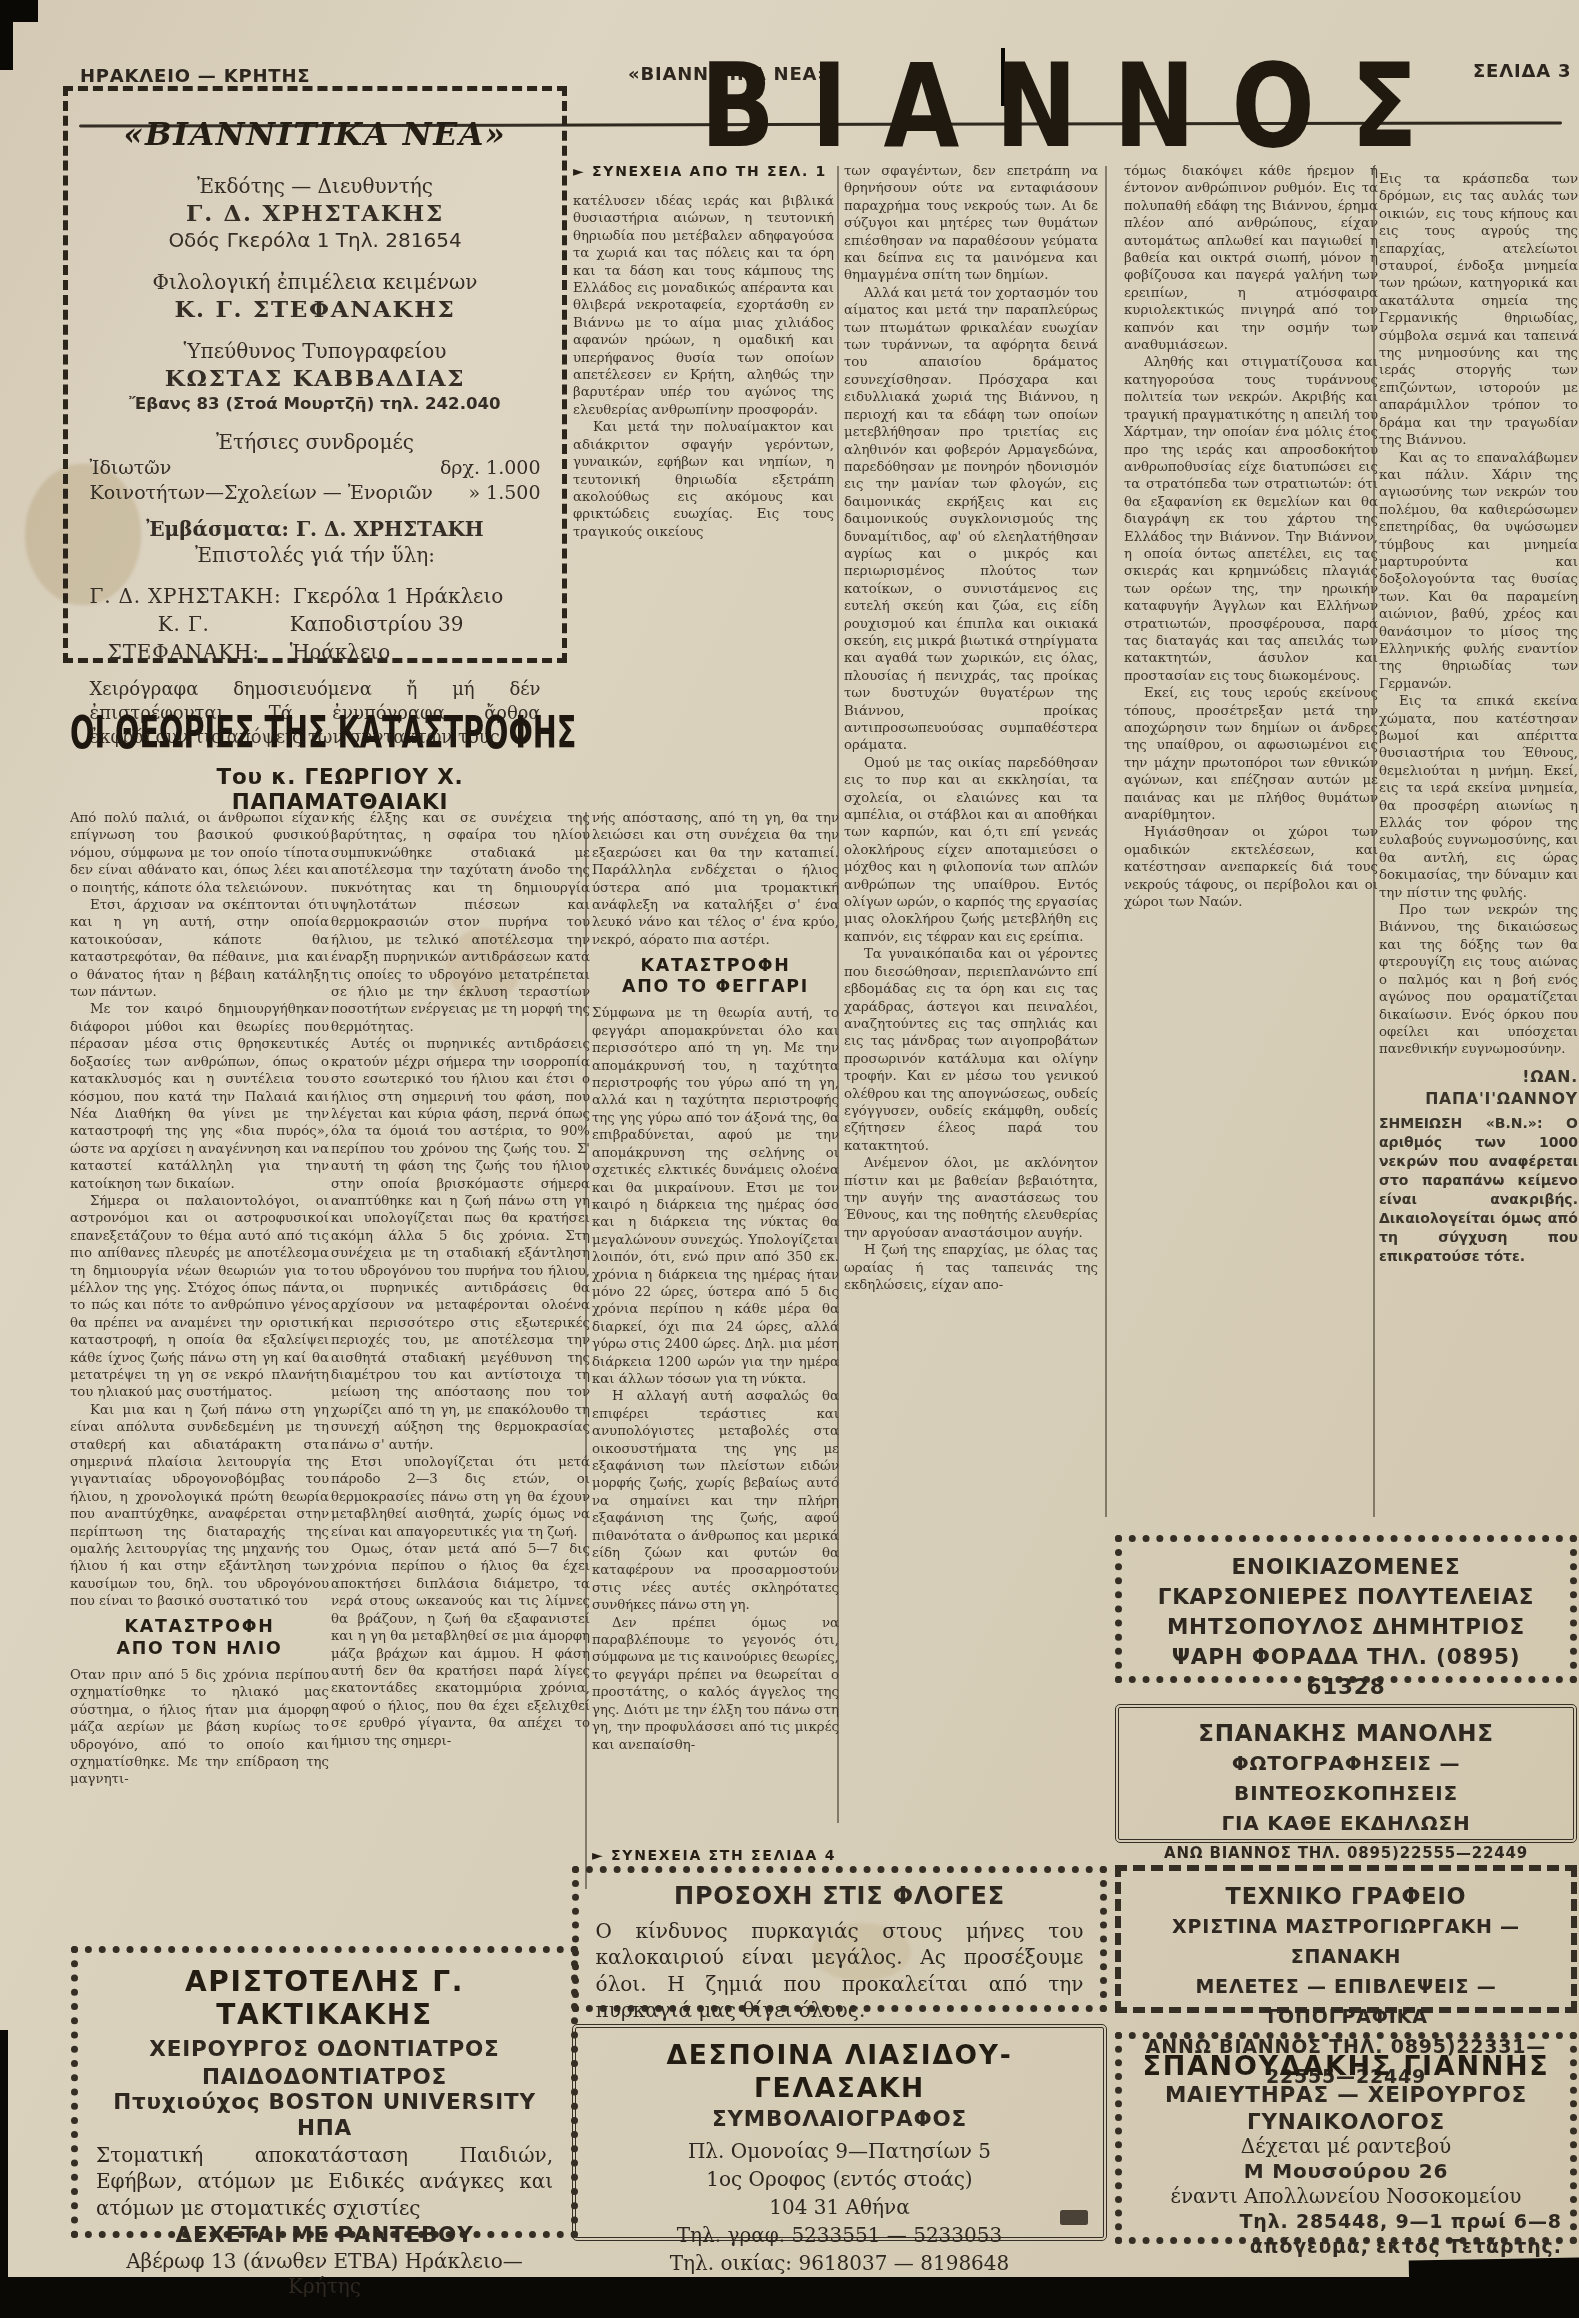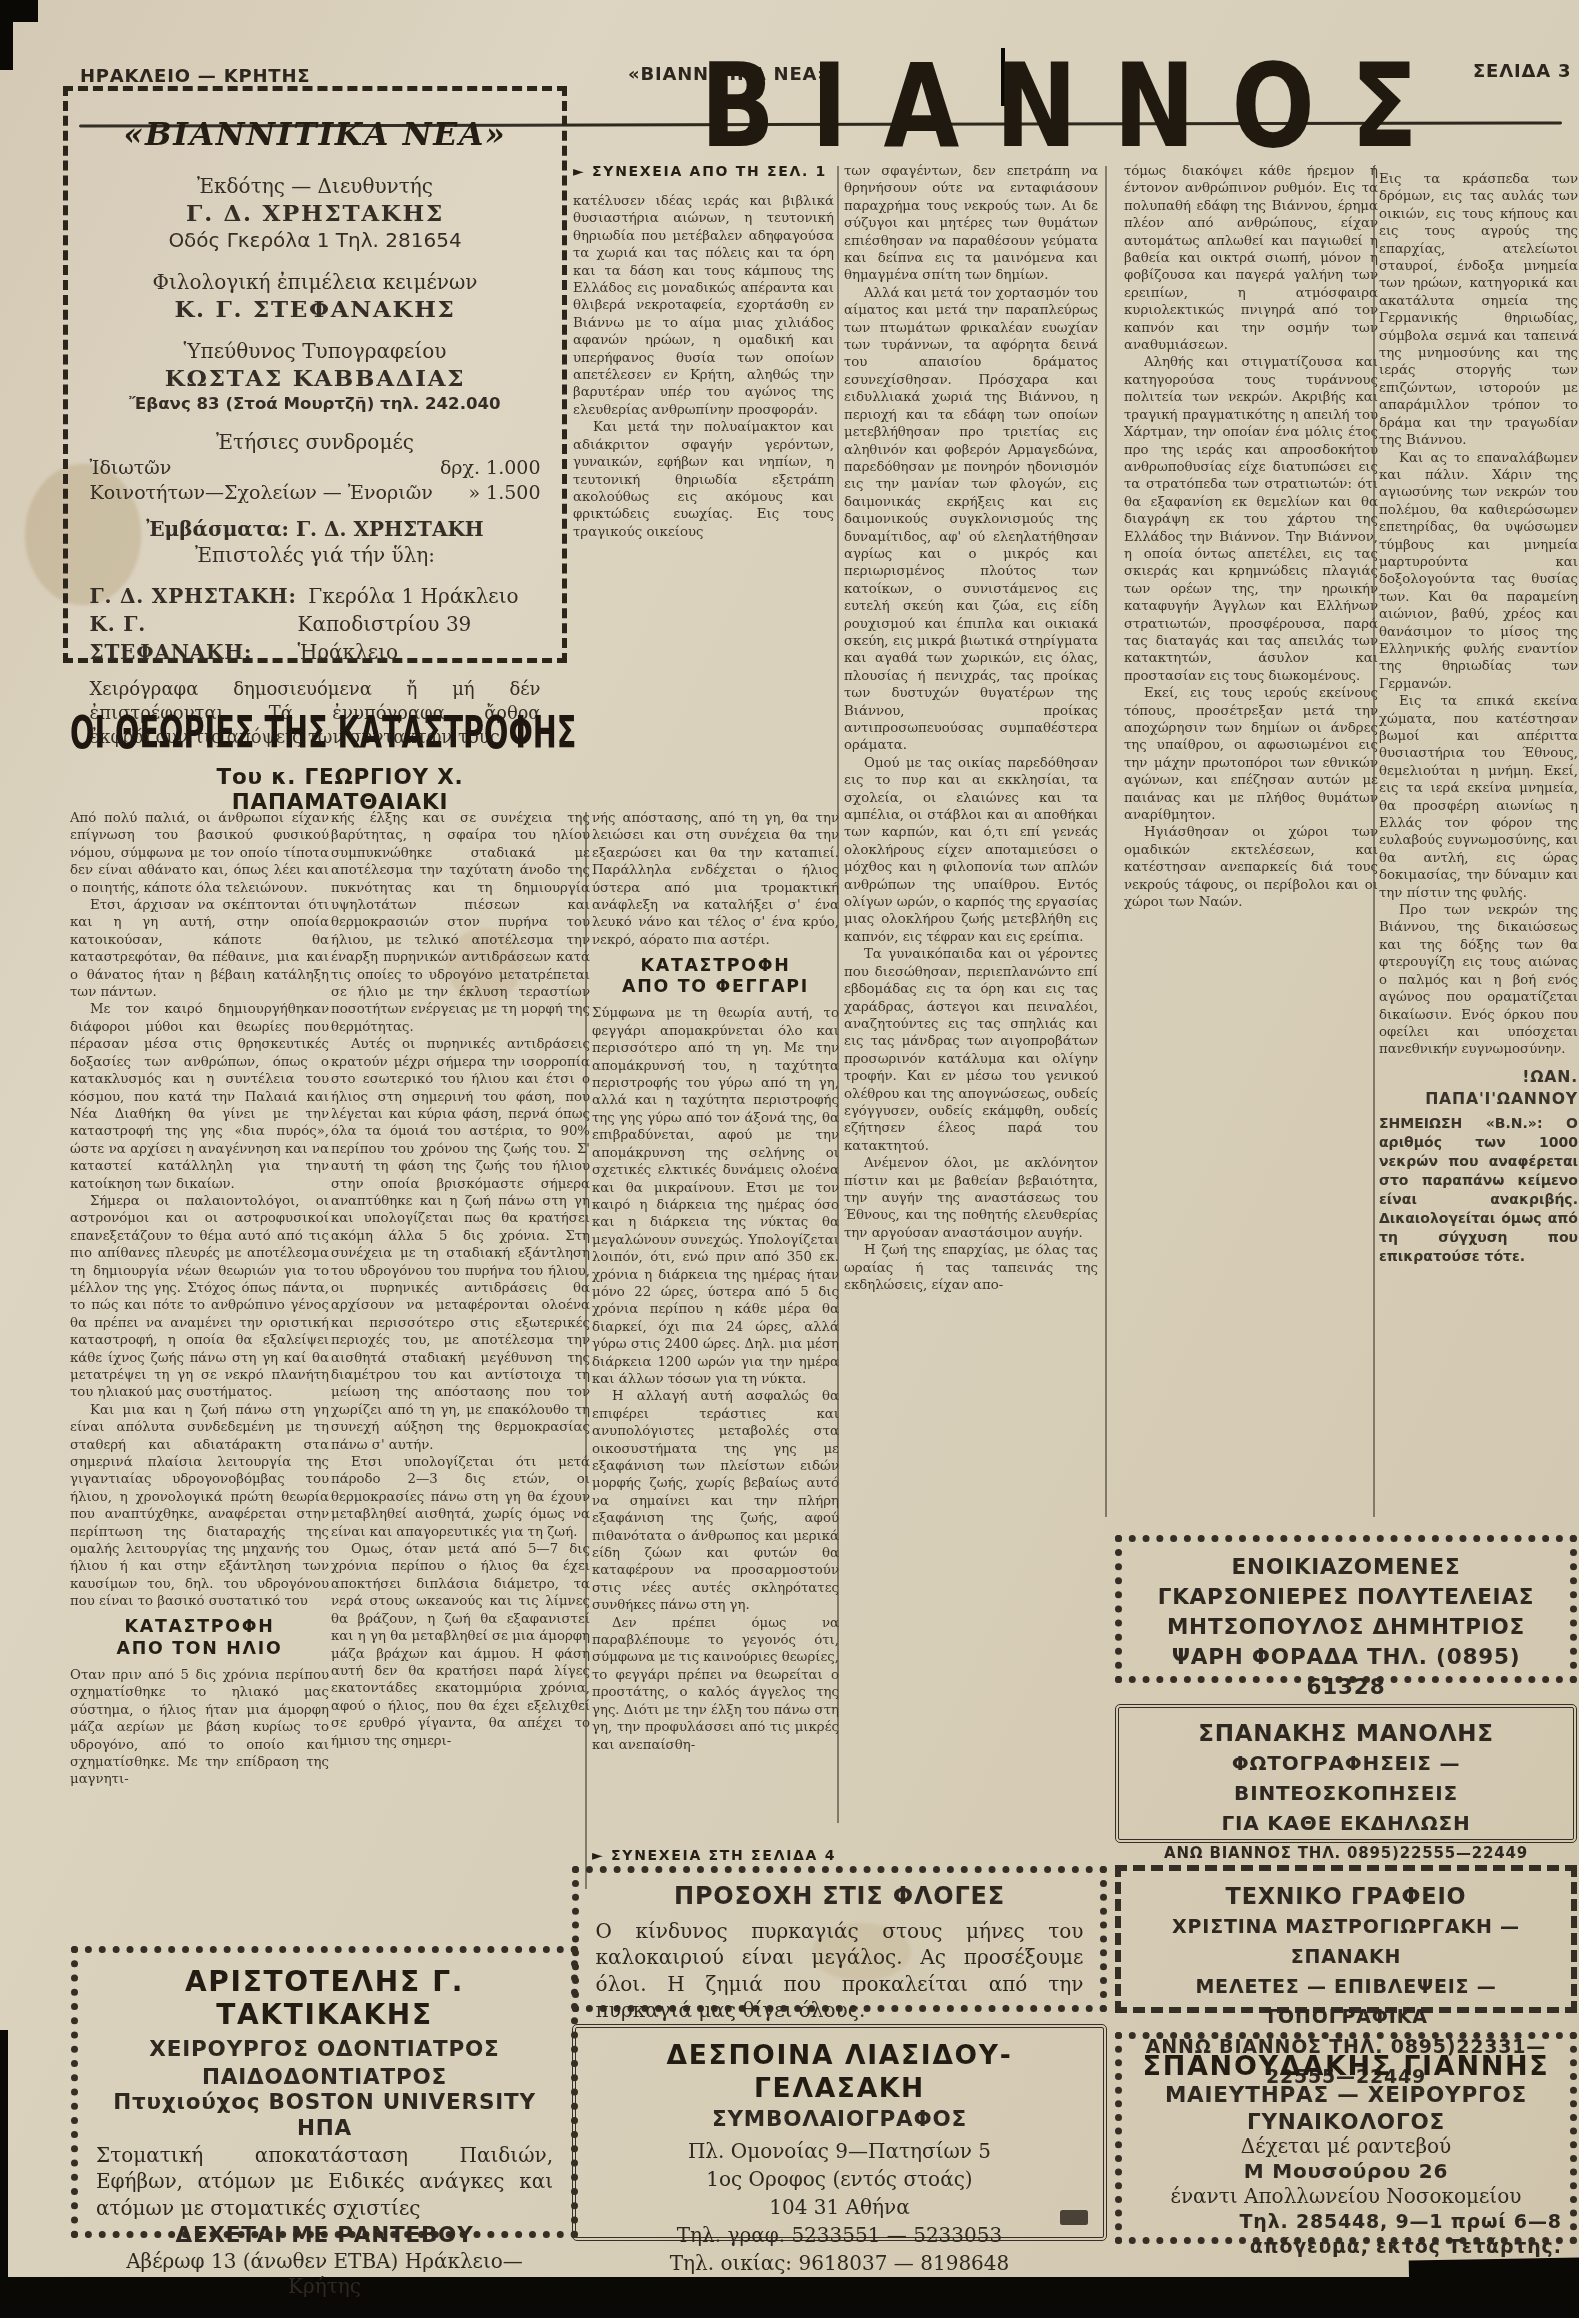--- a/index.html
+++ b/index.html
@@ -17,21 +17,21 @@
   #mast{border:5.8px dashed #2b251c;background:rgba(255,255,255,.03);text-align:center;padding:25px 21.5px;box-sizing:border-box;}
   #mast .mtitle{font:bold italic 31.5px/36px "DejaVu Serif",serif;letter-spacing:1.7px;color:#241e15;}
   #mast .msub{font:19px/25px "DejaVu Serif",serif;margin-top:21.5px;}
   #mast .mlabel{font:20px/25px "DejaVu Serif",serif;margin-top:21.5px;}
   #mast .mname{font:bold 23px/28px "DejaVu Serif",serif;letter-spacing:1.7px;}
   #mast .maddr{font:20px/26.5px "DejaVu Sans",sans-serif;}
   #mast .msmall{font:bold 16.6px/23px "DejaVu Sans",sans-serif;}
   .subrow{display:flex;justify-content:space-between;font:19px/25px "DejaVu Serif",serif;text-align:left;}
   #mast .mnote{font:18px/24px "DejaVu Serif",serif;text-align:justify;margin-top:11.6px;}
   .addrline{display:flex;gap:11.6px;font:20px/28px "DejaVu Serif",serif;text-align:left;align-items:baseline;}
-  .addrline b{font-weight:bold;letter-spacing:0.8px;}
+  .addrline b{font-weight:normal;letter-spacing:0.8px;text-align:center;}
   
   #viannos-title{font:bold 98px/98px "DejaVu Sans",sans-serif;letter-spacing:36px;color:#20190f;
                  text-align:center;transform:scaleY(1.18);transform-origin:top;}
   
   .col{font:13.3px/17.4px "DejaVu Serif",serif;text-align:justify;overflow:hidden;color:#3a342b;}
   .col p{margin:0;text-indent:20px;}
   .col p:first-child{text-indent:0;}
   .cont-marker{font:bold 14px/18px "DejaVu Sans",sans-serif;letter-spacing:1.7px;color:#241e15;}
   .subhead{font:bold 17.4px/21.5px "DejaVu Sans",sans-serif;text-align:center;letter-spacing:1.7px;margin:6.6px 0;white-space:pre-line;color:#241e15;}
   .sig{font:bold 15.7px/21.5px "DejaVu Sans",sans-serif;text-align:right;letter-spacing:0.8px;margin-top:8.3px;}

